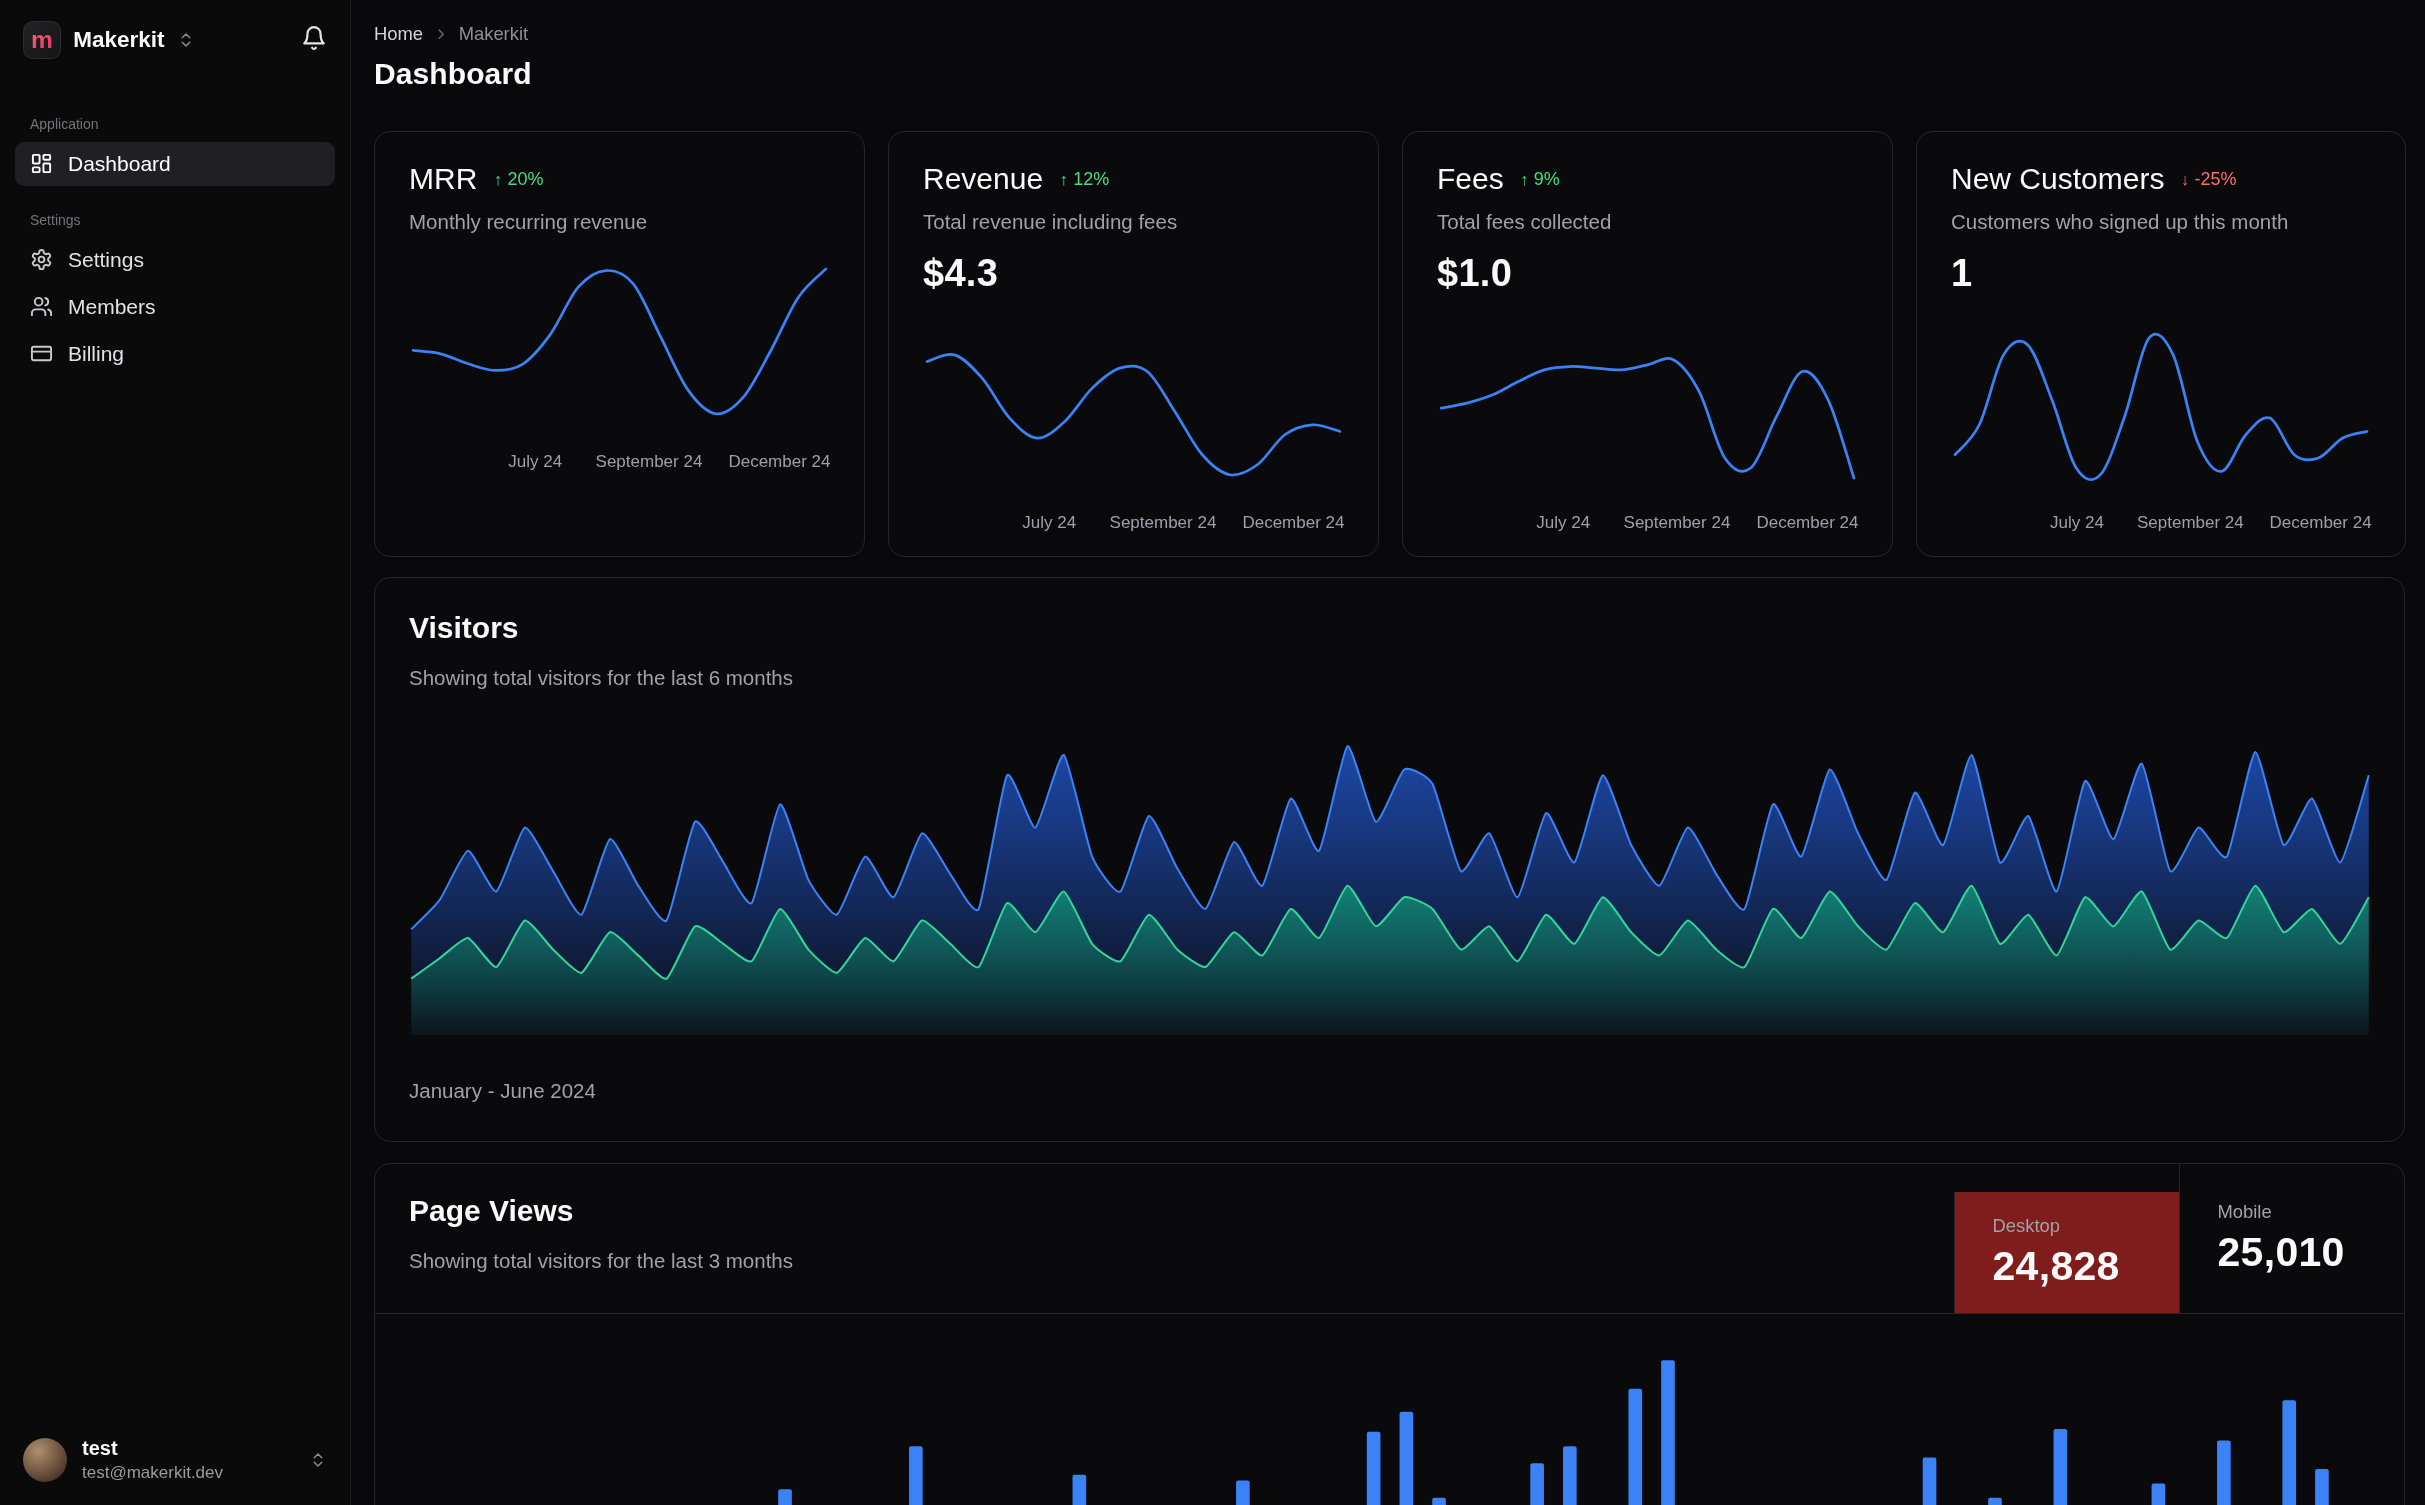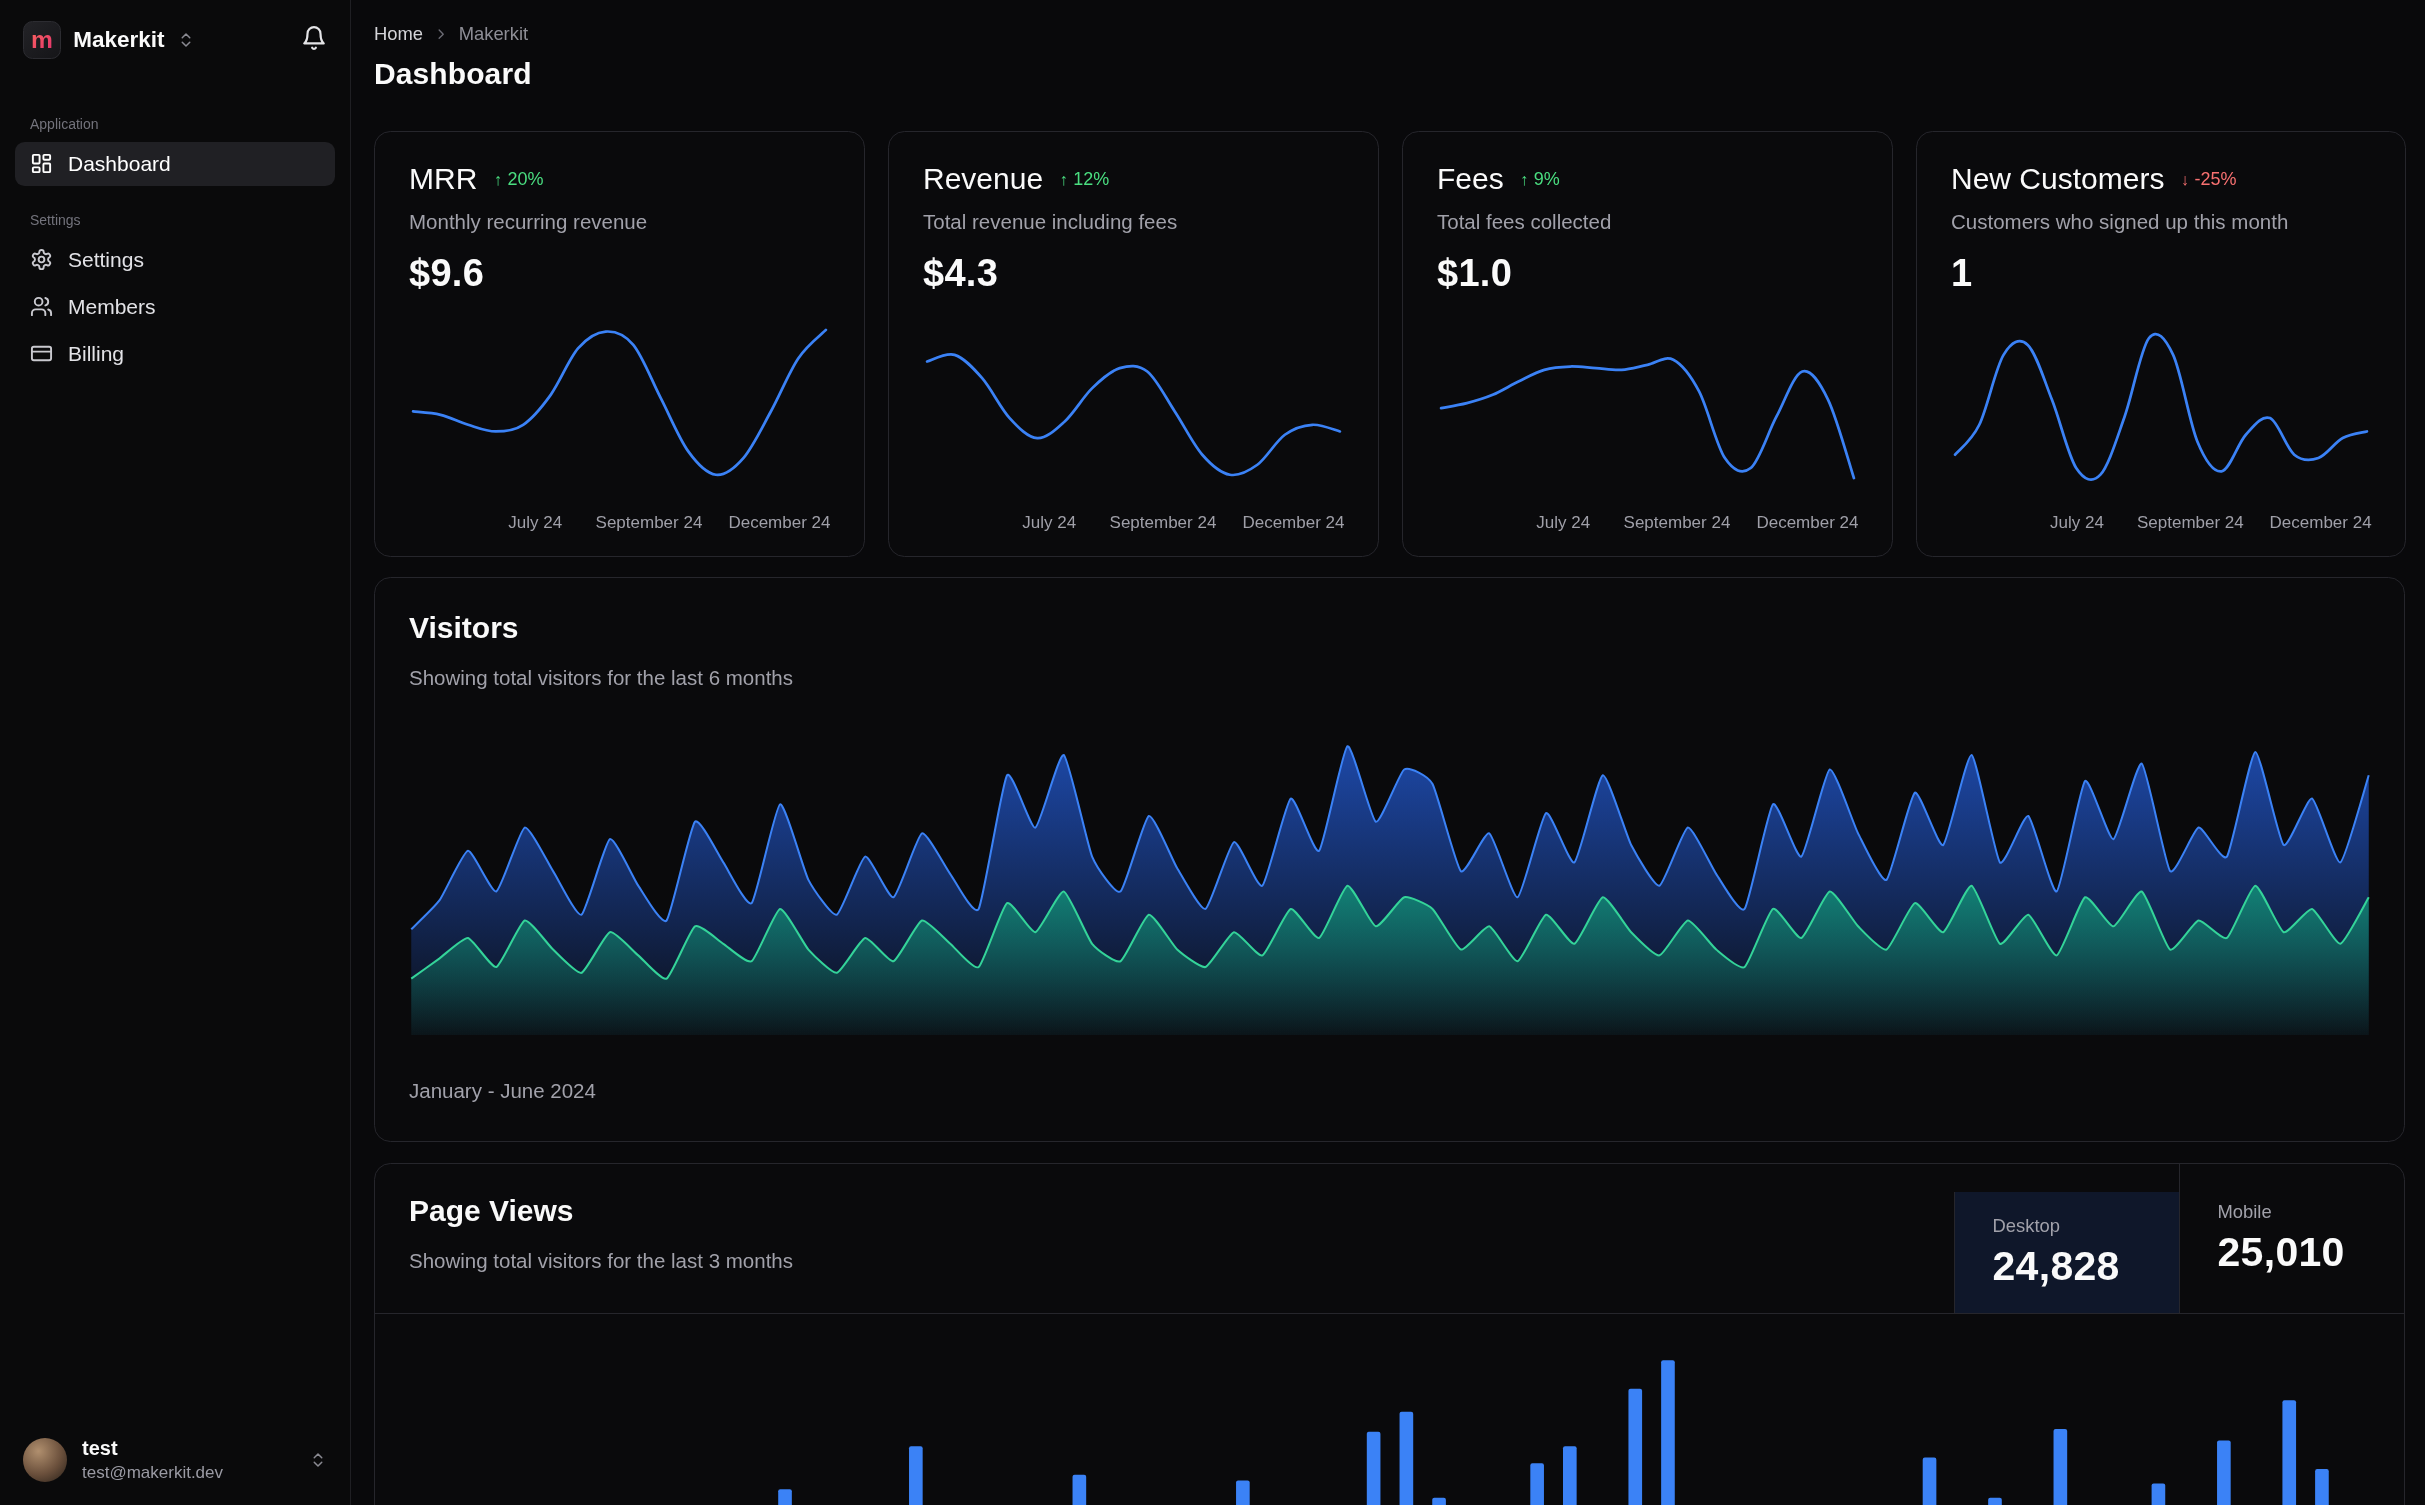--- a/index.html
+++ b/index.html
@@ -97,21 +97,21 @@
   .vis-range { font-size: 20.5px; color: #a1a1aa; margin-top: 11px; }
 
   
   .pageviews { margin-top: 20.5px; padding: 0; overflow: hidden; }
   .pv-header { display: flex; align-items: stretch; border-bottom: 0.7px solid #26262c; }
   .pv-left { flex: 1; padding: 30px 34px; }
   .pv-box {
     border-left: 0.7px solid #26262c; padding: 23px 38px; min-width: 225px;
     display: flex; flex-direction: column; justify-content: center; gap: 6.8px; cursor: pointer;
   }
-  .pv-box.selected { background: #0f172a; margin-top: 28px; }
+  .pv-box.selected { background: #7f1d1d; margin-top: 28px; }
   .pv-box-label { font-size: 18.4px; color: #a1a1aa; }
   .pv-box-value { font-size: 41px; font-weight: 700; letter-spacing: 0.3px; }
   .bar-chart { height: 328px; margin: 4.1px 34px 0; position: relative; }
 </style>
 </head>
 <body>
 
 <aside class="sidebar">
 
   <div class="ws">
@@ -202,21 +202,20 @@
 
     <div class="card stat">
       <div class="stat-head">
         <span class="stat-title">MRR</span>
         <span class="trend up">
           <span class="arr">↑</span>
           <span>20%</span>
         </span>
       </div>
       <div class="stat-sub">Monthly recurring revenue</div>
-      <div class="stat-value">$9.6</div>
       <div class="spark"><svg width="421" height="183" viewBox="0 0 617 268">
             <path d="M6.0 136.9C12.7 137.7 32.9 138.5 46.3 141.8C59.8 145.0 73.2 152.3 86.7 156.4C100.1 160.5 113.6 166.2 127.0 166.2C140.4 166.2 153.9 165.3 167.3 156.4C180.8 147.5 194.2 131.2 207.7 112.5C221.1 93.8 234.6 59.6 248.0 44.2C261.4 28.7 274.9 20.6 288.3 19.8C301.8 18.9 315.2 23.0 328.7 39.3C342.1 55.5 355.6 91.3 369.0 117.4C382.4 143.4 395.9 176.7 409.3 195.4C422.8 214.1 436.2 228.0 449.7 229.6C463.1 231.2 476.6 220.7 490.0 205.2C503.4 189.7 516.9 161.3 530.3 136.9C543.8 112.5 557.2 78.7 570.7 58.8C584.1 38.9 604.3 24.2 611.0 17.3" fill="none" stroke="#3b82f6" stroke-width="4" stroke-linecap="round"></path>
           </svg></div>
       <div class="xlabels">
         <span style="left:30%">July 24</span>
         <span style="left:57%">September 24</span>
         <span style="left:88%">December 24</span>
       </div>
     </div>
 

